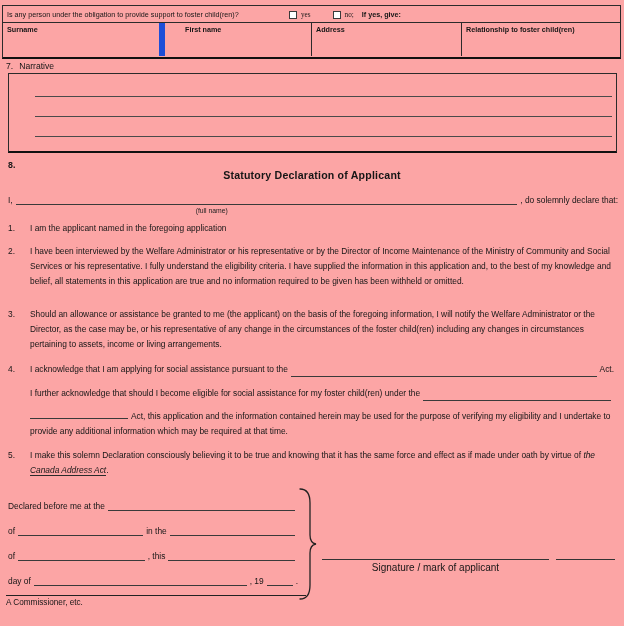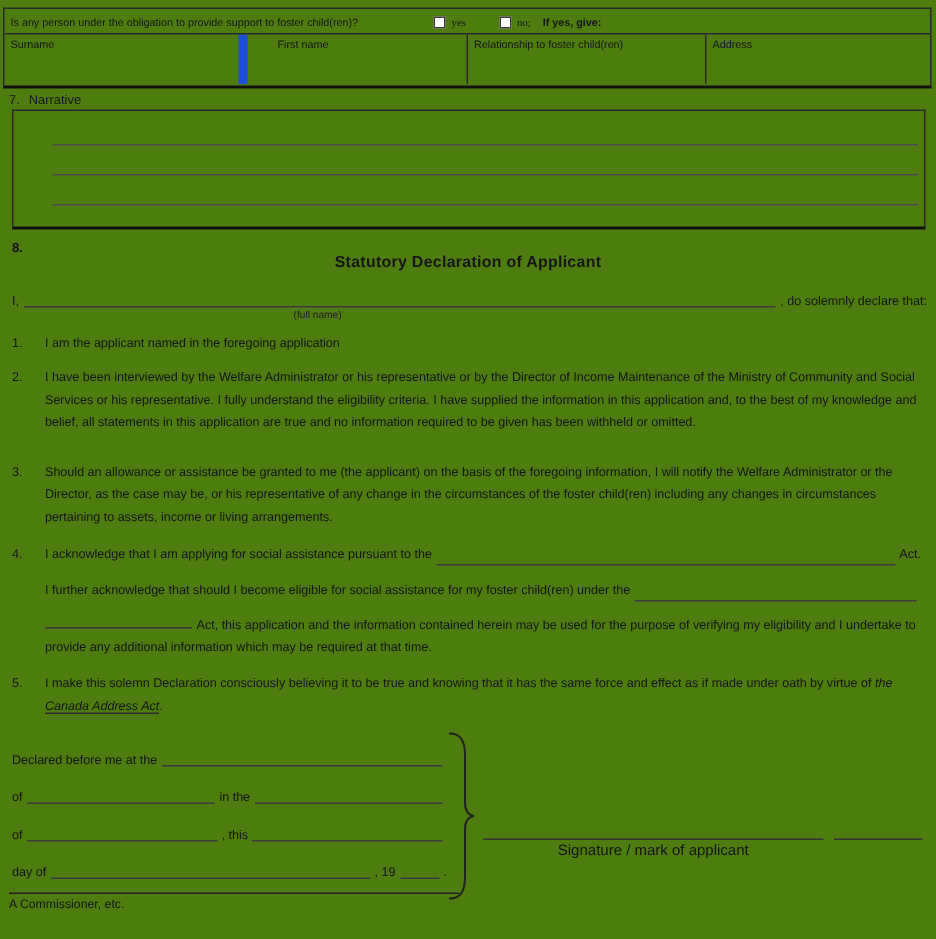--- a/index.html
+++ b/index.html
@@ -1,38 +1,38 @@
 <!DOCTYPE html>
 <html><head>
 <meta charset="utf-8">
 <style>
   * { margin:0; padding:0; box-sizing:border-box; }
   html,body { background:#e8e8e8; }
   .page {
     position:relative; width:624px; height:626px; margin:0 auto;
-    background:#4d7c0f; color:#161616;
+    background:#fca5a5; color:#161616;
     font-family:"Liberation Sans", sans-serif;
     overflow:hidden;
   }
   
   .toptable {
     position:absolute; left:2px; top:5px; width:619px; height:54px;
     border:1px solid #2b2b2b; border-bottom:2.5px solid #111;
   }
   .qrow {
     position:relative; height:17px; border-bottom:1px solid #2b2b2b;
     font-size:7.2px; display:flex; align-items:center; padding-left:4px;
   }
   .cbgroup { position:absolute; left:286px; top:0; height:17px; display:flex; align-items:center; }
   .cb { width:8px; height:8px; border:1px solid #3a3a3a; background:#fff; display:inline-block; }
   .cblab { margin-left:4px;font-family:Liberation Serif, serif; }
   .cb2 { margin-left:22px; }
   .ifyes { margin-left:8px;font-weight:bold; }
   .colrow { display:flex; height:33px; font-size:7.2px; }
-  .ccell { padding:2px 0 0 4px; }
+  .ccell { padding:2px 0 0 4px;font-weight:bold; }
   .c1 { width:156px; }
   .c2 { width:152px; border-left:6px solid #1d4ed8;padding-left:20px; }
   .c3 { width:150px; border-left:1px solid #2b2b2b; }
   .c4 { flex:1; border-left:1px solid #2b2b2b; }
   
   .nhead { position:absolute; left:6px; top:61px; font-size:8.6px; font-weight:normal; }
   .nhead .nnum { margin-right:6px; }
   .nbox {
     position:absolute; left:8px; top:73px; width:609px; height:80px;
     border:1px solid #2b2b2b; border-bottom:2.5px solid #111;
@@ -88,25 +88,25 @@
         <span class="ifyes">If yes, give:</span>
       </span>
     </div>
     <div class="colrow">
       <div class="ccell c1">
         <span>Surname</span>
       </div>
       <div class="ccell c2">
         <span>First name</span>
       </div>
+      <div class="ccell c3">
+        <span>Address</span>
+      </div>
       <div class="ccell c4">
         <span>Relationship to foster child(ren)</span>
-      </div>
-      <div class="ccell c3">
-        <span>Address</span>
       </div>
     </div>
   </div>
 
   <div class="nhead">
     <span class="nnum">7.</span><span>Narrative</span>
   </div>
   <div class="nbox">
     <div class="nline nl1"></div>
     <div class="nline nl2"></div>

